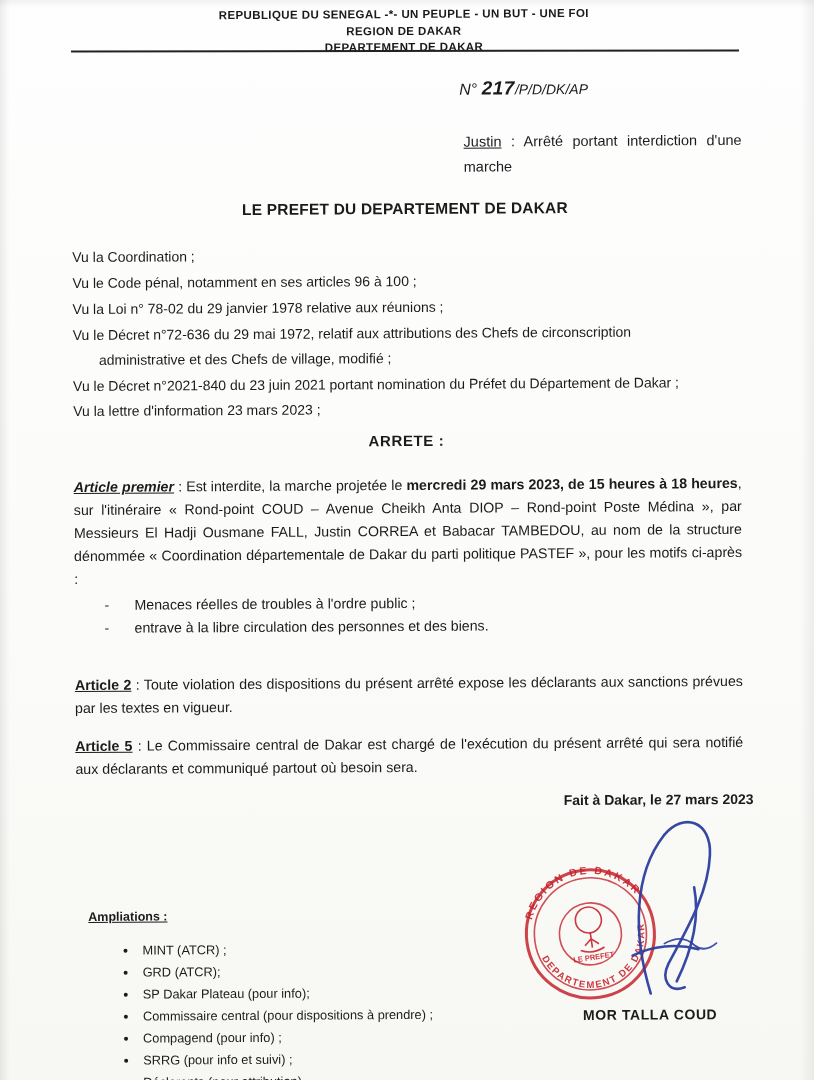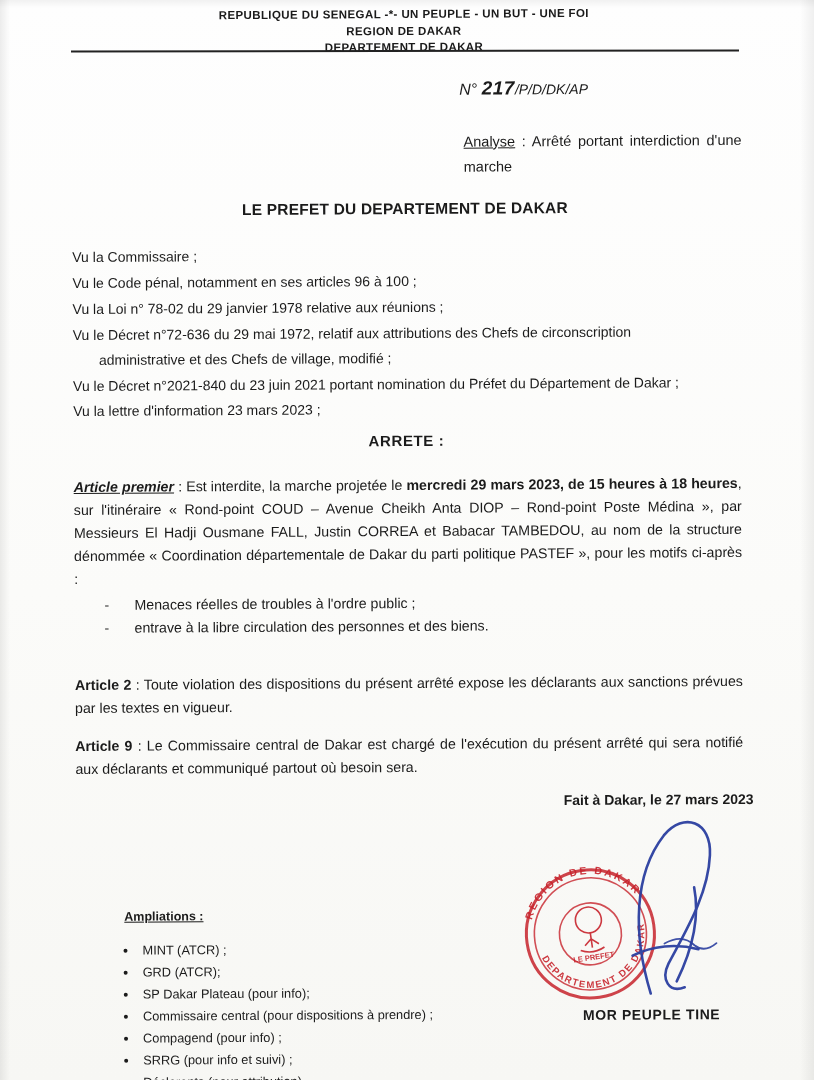--- a/index.html
+++ b/index.html
@@ -133,20 +133,21 @@
   .a2 { top: 672px; }
   .a3 { top: 733px; }
 
   .art-label {
     font-weight: bold;
     text-decoration: underline;
     font-style: italic;
   }
   .art-label-2 {
     font-weight: bold;
+    text-decoration: underline;
   }
   .bold { font-weight: bold; }
 
   .motifs {
     position: absolute;
     left: 104px;
     top: 592px;
     width: 600px;
     font-size: 14.2px;
     line-height: 1.62;
@@ -195,21 +196,20 @@
     pointer-events: none;
   }
 
   .ampl-title {
     position: absolute;
     left: 86px;
     top: 908px;
     font-size: 12.5px;
     font-weight: bold;
     text-decoration: underline;
-    margin-left: 36px;
   }
   .ampl-list {
     position: absolute;
     left: 112px;
     top: 938px;
     width: 420px;
     font-size: 12.8px;
     line-height: 1.72;
     list-style: disc;
     padding-left: 24px;
@@ -249,28 +249,28 @@
     </div>
 
     <div class="rule"></div>
 
     <div class="numline">
       <span>N°</span>
       <span class="num">217</span><span class="suffix">/P/D/DK/AP</span>
     </div>
 
     <div class="analyse">
-      <span class="lbl">Analyse</span><span> : </span><span>Arrêté portant interdiction d'une marche</span>
+      <span class="lbl">Justin</span><span> : </span><span>Arrêté portant interdiction d'une marche</span>
     </div>
 
     <div class="prefet-title">LE PREFET DU DEPARTEMENT DE DAKAR</div>
 
     <div class="vus">
       <div class="vu">
-        <b>Vu</b><span> la Commissaire ;</span>
+        <b>Vu</b><span> la Coordination ;</span>
       </div>
       <div class="vu">
         <b>Vu</b><span> le Code pénal, notamment en ses articles 96 à 100 ;</span>
       </div>
       <div class="vu">
         <b>Vu</b><span> la Loi n° 78-02 du 29 janvier 1978 relative aux réunions ;</span>
       </div>
       <div class="vu">
         <b>Vu</b><span> le Décret n°72-636 du 29 mai 1972, relatif aux attributions des Chefs de circonscription</span>
         <span class="cont">administrative et des Chefs de village, modifié ;</span>
@@ -300,21 +300,21 @@
         <span class="dash">-</span>
         <span>entrave à la libre circulation des personnes et des biens.</span>
       </div>
     </div>
 
     <div class="body-text a2">
       <span class="art-label-2">Article 2</span><span> : Toute violation des dispositions du présent arrêté expose les déclarants aux sanctions prévues par les textes en vigueur.</span>
     </div>
 
     <div class="body-text a3">
-      <span class="art-label-2">Article 9</span><span> : Le Commissaire central de Dakar est chargé de l'exécution du présent arrêté qui sera notifié aux déclarants et communiqué partout où besoin sera.</span>
+      <span class="art-label-2">Article 5</span><span> : Le Commissaire central de Dakar est chargé de l'exécution du présent arrêté qui sera notifié aux déclarants et communiqué partout où besoin sera.</span>
     </div>
 
     <div class="faitadakar">Fait à Dakar, le 27 mars 2023</div>
 
     <div class="stamp">
       <svg width="160" height="160" viewBox="0 0 160 160" aria-hidden="true">
         <defs>
           <path id="arcTop" d="M 20,80 A 60,60 0 0 1 140,80"></path>
           <path id="arcBottom" d="M 26,80 A 54,54 0 0 0 134,80"></path>
         </defs>
@@ -343,21 +343,21 @@
           <path d="M78 190 C 60 130, 62 70, 92 32 C 112 8, 140 18, 138 52 C 136 92, 112 130, 96 160 C 88 176, 96 190, 112 184"></path>
           <path d="M104 178 C 118 150, 128 116, 122 84"></path>
           <path d="M60 152 C 80 142, 104 140, 126 146"></path>
         </g>
         <g fill="none" stroke="#2b3fa0" stroke-width="1.8" stroke-linecap="round" opacity="0.9">
           <path d="M92 140 q 18 -10 30 2 q 10 8 22 -2"></path>
         </g>
       </svg>
     </div>
 
-    <div class="signer-name">MOR PEUPLE TINE</div>
+    <div class="signer-name">MOR TALLA COUD</div>
 
     <div class="ampl-title">Ampliations :</div>
     <ul class="ampl-list">
       <li>MINT (ATCR) ;</li>
       <li>GRD (ATCR);</li>
       <li>SP Dakar Plateau (pour info);</li>
       <li>Commissaire central (pour dispositions à prendre) ;</li>
       <li>Compagend (pour info) ;</li>
       <li>SRRG (pour info et suivi) ;</li>
       <li>Déclarants (pour attribution).</li>

